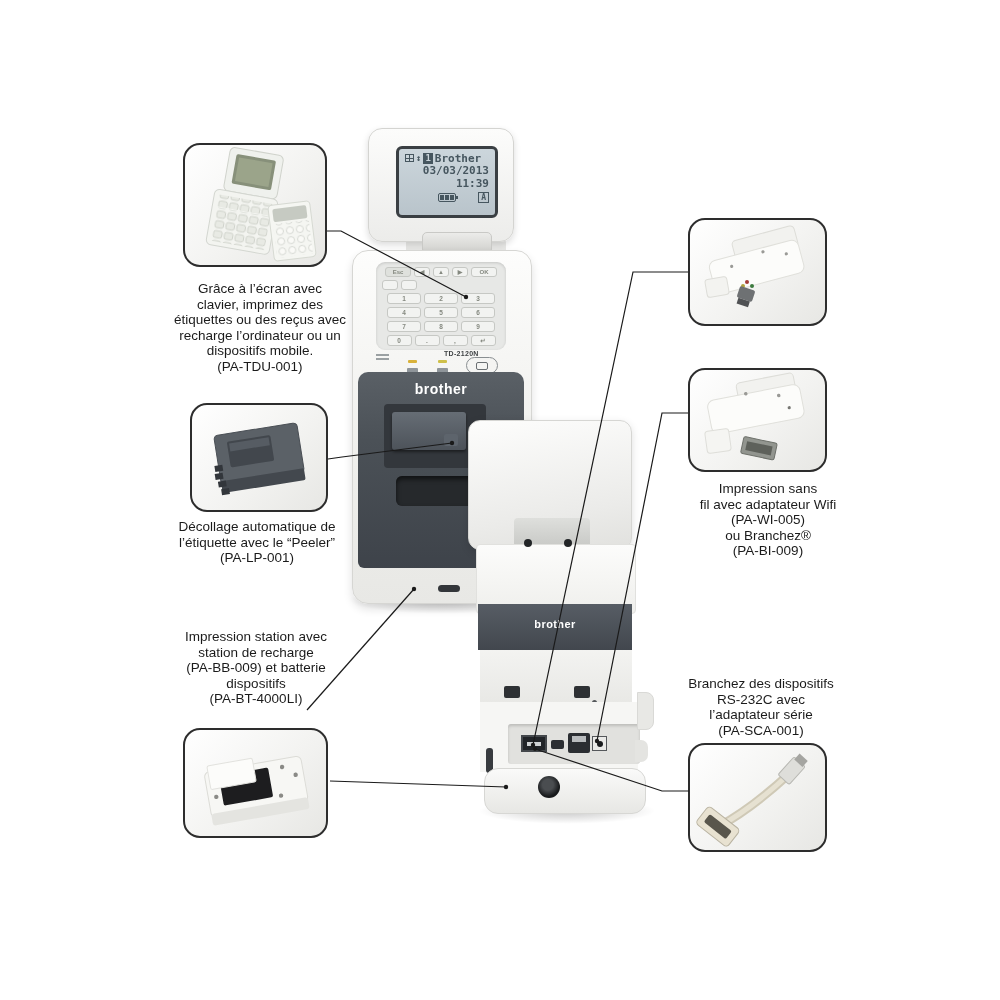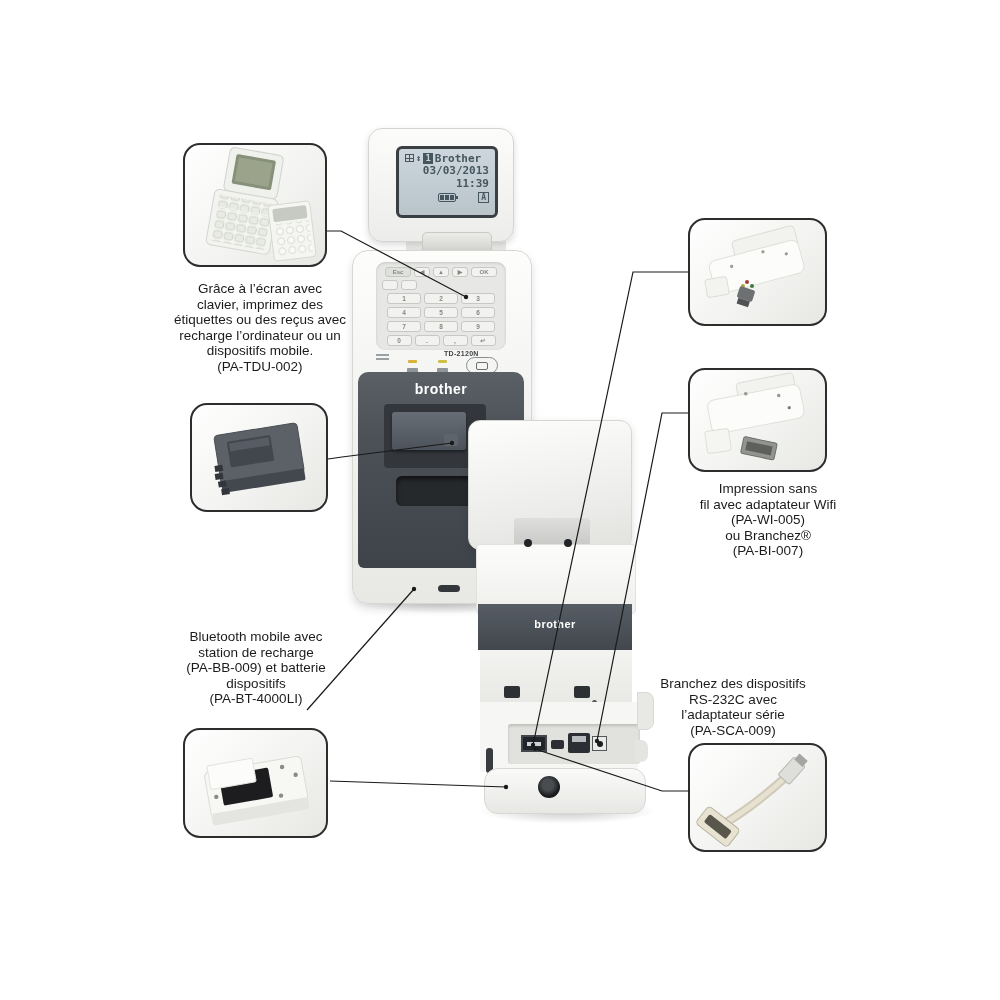--- a/index.html
+++ b/index.html
@@ -6,21 +6,21 @@
   .stage{position:relative;width:1000px;height:1000px;background:#ffffff;overflow:hidden;
          font-family:"Liberation Sans",sans-serif;}
   .abs{position:absolute;}
 
   
   .tb{position:absolute;text-align:center;color:#1b1b1b;font-size:13.5px;line-height:15.6px;}
   #tb-tdu{left:156px;top:281px;width:208px;}
   #tb-peeler{left:153px;top:519px;width:208px;}
   #tb-battery{left:158px;top:629px;width:196px;}
   #tb-wireless{left:672px;top:481px;width:192px;}
-  #tb-serial{left:640px;top:676px;width:186px;}
+  #tb-serial{left:668px;top:676px;width:186px;}
 
   
   .cbox{position:absolute;border:2px solid #2d2d2d;border-radius:17px;box-sizing:border-box;
         background:linear-gradient(135deg,#ffffff 0%,#f3f3f1 55%,#e7e7e4 100%);overflow:hidden;}
   #box-tdu{left:183px;top:143px;width:144px;height:124px;}
   #box-peeler{left:190px;top:403px;width:138px;height:109px;}
   #box-battery{left:183px;top:728px;width:145px;height:110px;}
   #box-wifi{left:688px;top:218px;width:139px;height:108px;}
   #box-bt{left:688px;top:368px;width:139px;height:104px;}
   #box-serial{left:688px;top:743px;width:139px;height:109px;}
@@ -383,40 +383,45 @@
       </g>
     </svg>
   </div>
 
   <div class="tb" id="tb-tdu">
     <div>Grâce à l’écran avec</div>
     <div>clavier, imprimez des</div>
     <div>étiquettes ou des reçus avec</div>
     <div>recharge l’ordinateur ou un</div>
     <div>dispositifs mobile.</div>
-    <div>(PA-TDU-002)</div>
-  </div>
-
+    <div>(PA-TDU-001)</div>
+  </div>
+
+  <div class="tb" id="tb-peeler">
+    <div>Décollage automatique de</div>
+    <div>l’étiquette avec le “Peeler”</div>
+    <div>(PA-LP-001)</div>
+  </div>
 
   <div class="tb" id="tb-battery">
-    <div>Bluetooth mobile avec</div>
+    <div>Impression station avec</div>
     <div>station de recharge</div>
     <div>(PA-BB-009) et batterie</div>
     <div>dispositifs</div>
     <div>(PA-BT-4000LI)</div>
   </div>
 
   <div class="tb" id="tb-wireless">
     <div>Impression sans</div>
     <div>fil avec adaptateur Wifi</div>
     <div>(PA-WI-005)</div>
     <div>ou Branchez®</div>
-    <div>(PA-BI-007)</div>
+    <div>(PA-BI-009)</div>
   </div>
 
   <div class="tb" id="tb-serial">
     <div>Branchez des dispositifs</div>
     <div>RS-232C avec</div>
     <div>l’adaptateur série</div>
-    <div>(PA-SCA-009)</div>
+    <div>(PA-SCA-001)</div>
   </div>
 
 </div>
 
 </body></html>

